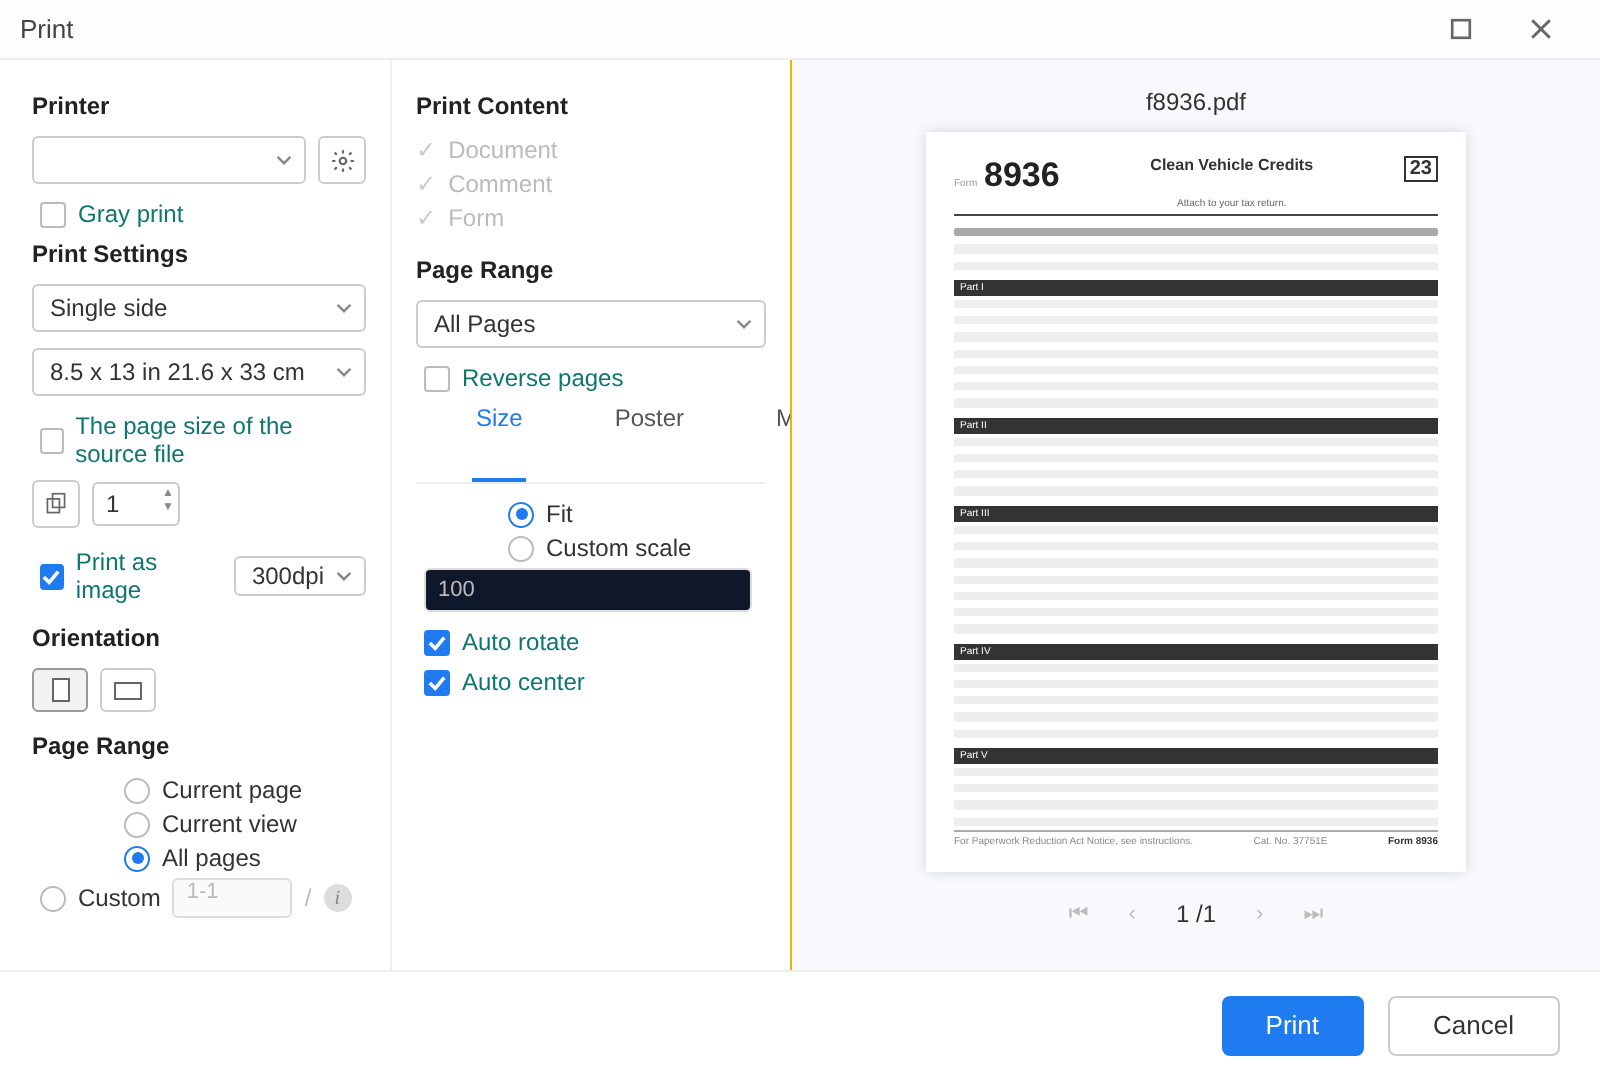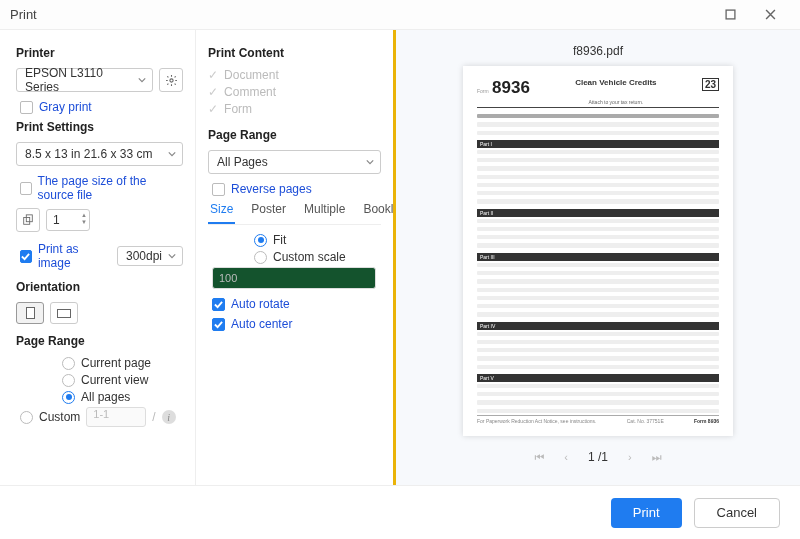--- a/index.html
+++ b/index.html
@@ -7,36 +7,36 @@
 
   .titlebar { height: 30px; display: flex; align-items: center; padding: 0 10px; border-bottom: 1px solid #eee; background: #fdfdfd; }
   .titlebar .title { font-size: 13px; color: #444; }
   .titlebar .spacer { flex: 1; }
   .winbtn { width: 40px; height: 28px; display: flex; align-items: center; justify-content: center; color: #666; }
   .winbtn svg { width: 11px; height: 11px; }
 
   .content { display: flex; height: 455px; }
 
   .leftcol { width: 196px; padding: 12px 12px 12px 16px; border-right: 1px solid #eee; overflow: hidden; }
-  .midcol  { width: 200px; padding: 12px 12px 12px 12px; border-right: 3px solid #eab308; overflow: hidden; }
+  .midcol  { width: 200px; padding: 12px 12px 12px 12px; border-right: 1px solid #eab308; overflow: hidden; }
   .preview { flex: 1; background: #f7f9fc; display: flex; flex-direction: column; align-items: center; padding: 10px 0; }
 
   .section-heading { font-weight: 600; color: #222; font-size: 12px; margin: 4px 0 8px 0; }
 
   .select-row { display: flex; align-items: center; gap: 6px; margin-bottom: 8px; }
   .select { position: relative; flex: 1; height: 24px; border: 1px solid #ccc; border-radius: 3px; display: flex; align-items: center; padding: 0 20px 0 8px; background: #fff; color: #333; }
   .select .chev { position: absolute; right: 6px; top: 50%; transform: translateY(-50%); color: #888; }
   .iconbtn { width: 24px; height: 24px; border: 1px solid #ccc; border-radius: 3px; display: flex; align-items: center; justify-content: center; color: #666; background: #fff; }
 
   .checkbox-row { display: flex; align-items: center; gap: 6px; margin: 2px 0 6px 4px; }
   .cb { width: 13px; height: 13px; border: 1px solid #bbb; border-radius: 2px; background: #fff; display:flex; align-items:center; justify-content:center; }
   .cb.checked { background: #1f7cf0; border-color:#1f7cf0; }
   .cb.checked svg { width:9px; height:9px; color:#fff; display:block; }
   .cb svg { display:none; }
-  .cb-label { color:#1d4ed8; }
+  .cb-label { color:#0f766e; }
 
   .copies-row { display:flex; align-items:center; gap:6px; margin:6px 0 10px 0; }
   .spin { width: 44px; height:22px; border:1px solid #ccc; border-radius:3px; display:flex; align-items:center; padding:0 14px 0 6px; position:relative; }
   .spin .ud { position:absolute; right:2px; top:2px; display:flex; flex-direction:column; }
   .spin .ud span { font-size:6px; line-height:7px; color:#888; }
 
   .orient-row { display:flex; gap:6px; margin: 6px 0 10px 0; }
   .orient-btn { width:28px; height:22px; border:1px solid #ccc; border-radius:3px; background:#fff; display:flex; align-items:center; justify-content:center; color:#666; }
   .orient-btn.active { border-color:#999; background:#f2f2f2; }
   .orient-glyph { border:1.5px solid #666; background:#fff; }
@@ -51,24 +51,24 @@
   .radio.sel .dot { display:block; }
 
   .custom-row { display:flex; align-items:center; gap:6px; margin:3px 0 3px 4px; }
   .custom-input { width:60px; height:20px; border:1px solid #ddd; border-radius:3px; background:#fafafa; color:#bbb; padding:0 6px; font-size:11px; }
   .info-icon { width:14px; height:14px; border-radius:50%; background:#ddd; color:#888; display:flex; align-items:center; justify-content:center; font-size:10px; font-style:italic; font-family: Georgia, serif; }
 
   .disabled-check { display:flex; align-items:center; gap:6px; margin:3px 0; color:#bbb; }
   .disabled-check .tick { color:#ccc; }
 
   .mode-tabs { display:flex; gap:14px; border-bottom:1px solid #eee; margin:6px 0 8px 0; padding-bottom:0; }
-  .mode-tab { padding: 0 2px 6px 2px; color:#555; cursor:pointer; border-bottom: 2px solid transparent; }
+  .mode-tab { padding: 0 2px 23px 2px; color:#555; cursor:pointer; border-bottom: 2px solid transparent; margin-left: 28px; }
   .mode-tab.active { color:#1f7cf0; border-bottom-color:#1f7cf0; }
 
-  .scale-input { width:164px; height:22px; border:1px solid #ddd; border-radius:3px; background:#14532d; color:#bbb; padding:0 6px; margin:3px 0 8px 4px; font-size:11px; display:flex; align-items:center; }
+  .scale-input { width:164px; height:22px; border:1px solid #ddd; border-radius:3px; background:#0f172a; color:#bbb; padding:0 6px; margin:3px 0 8px 4px; font-size:11px; display:flex; align-items:center; }
 
   .midcol .select { width:164px; }
 
   .preview-title { font-size:12px; color:#333; margin:4px 0 8px 0; }
   .preview-page { width:270px; height:370px; background:#fff; box-shadow: 0 0 6px rgba(0,0,0,0.15); padding:12px 14px; display:flex; flex-direction:column; }
   .pager { display:flex; align-items:center; gap:20px; margin-top:14px; color:#888; }
   .pager .pg { color:#333; }
   .pager .nav { color:#bbb; font-size:11px; }
 
   .form-line { height:5px; background:#eee; margin:2px 0; border-radius:1px; }
@@ -105,38 +105,45 @@
   </div>
 </div>
 
 <div class="content">
 
   <div class="leftcol">
 
     <div class="section-heading">Printer</div>
     <div class="select-row">
       <div class="select">
-        <span>EPSON L3110 Series</span>
         <span class="chev"><svg class="chev-svg" viewBox="0 0 10 10">
               <path d="M1 3 L5 7 L9 3" fill="none" stroke="currentColor" stroke-width="1.5"></path>
             </svg></span>
       </div>
       <div class="iconbtn">
         <svg width="13" height="13" viewBox="0 0 24 24">
             <circle cx="12" cy="12" r="3" fill="none" stroke="currentColor" stroke-width="2"></circle>
             <path d="M12 2v3M12 19v3M4.2 4.2l2.1 2.1M17.7 17.7l2.1 2.1M2 12h3M19 12h3M4.2 19.8l2.1-2.1M17.7 6.3l2.1-2.1" stroke="currentColor" stroke-width="2"></path>
           </svg>
       </div>
     </div>
     <div class="checkbox-row">
       <div class="cb"></div>
       <span class="cb-label">Gray print</span>
     </div>
 
     <div class="section-heading">Print Settings</div>
+    <div class="select-row">
+      <div class="select">
+        <span>Single side</span>
+        <span class="chev"><svg class="chev-svg" viewBox="0 0 10 10">
+              <path d="M1 3 L5 7 L9 3" fill="none" stroke="currentColor" stroke-width="1.5"></path>
+            </svg></span>
+      </div>
+    </div>
     <div class="select-row">
       <div class="select">
         <span>8.5 x 13 in 21.6 x 33 cm</span>
         <span class="chev"><svg class="chev-svg" viewBox="0 0 10 10">
               <path d="M1 3 L5 7 L9 3" fill="none" stroke="currentColor" stroke-width="1.5"></path>
             </svg></span>
       </div>
     </div>
     <div class="checkbox-row">
       <div class="cb"></div>

